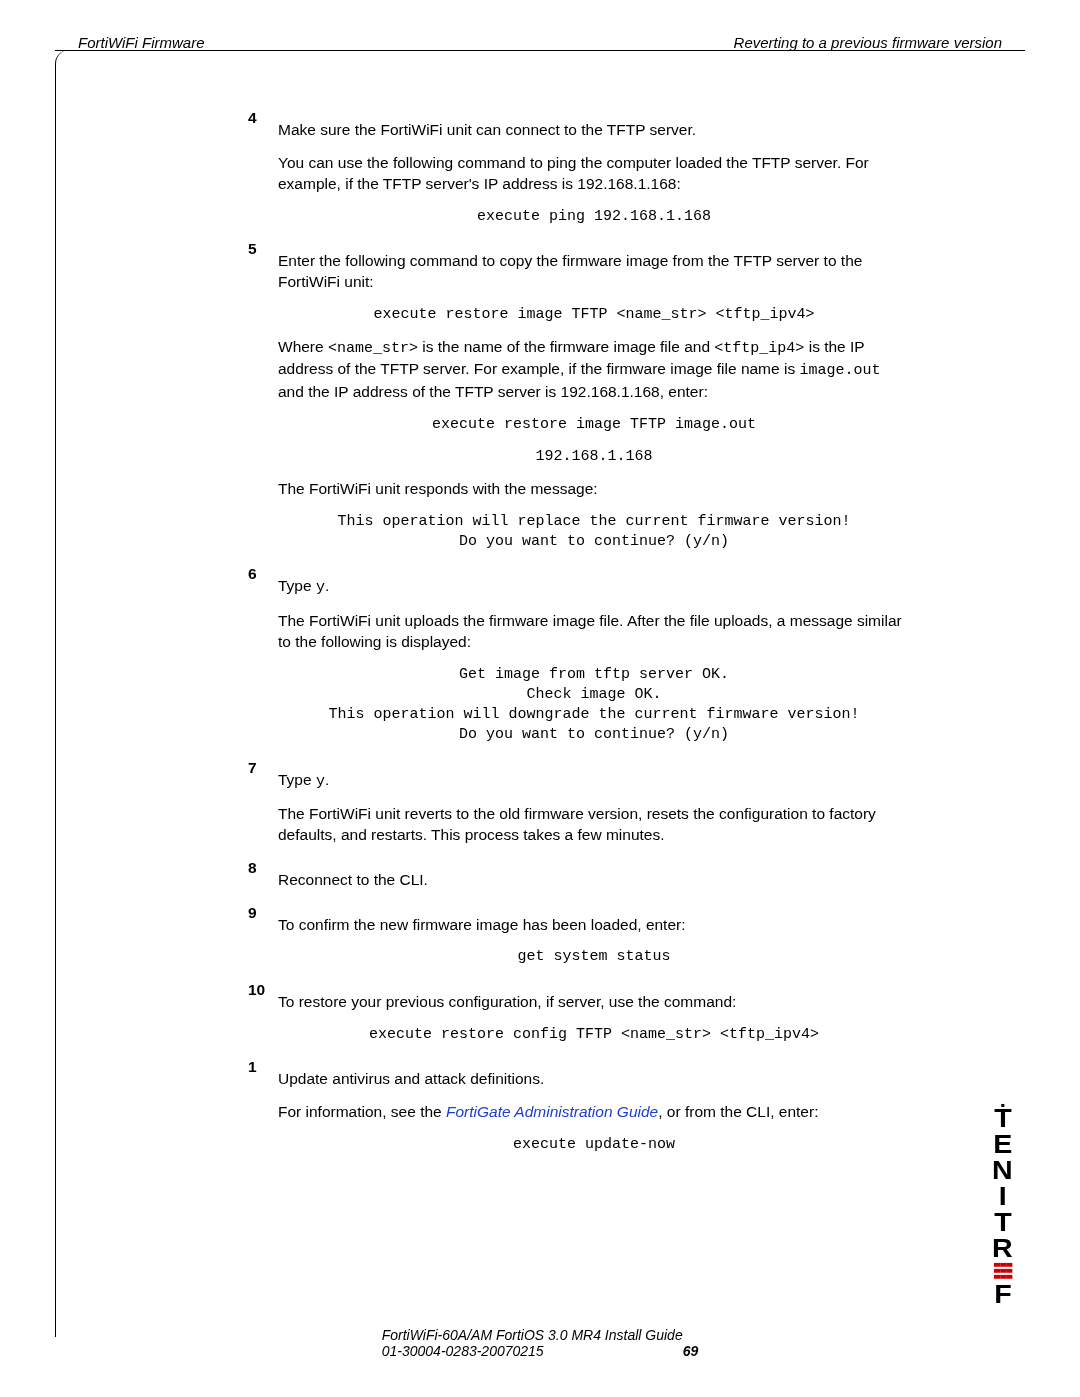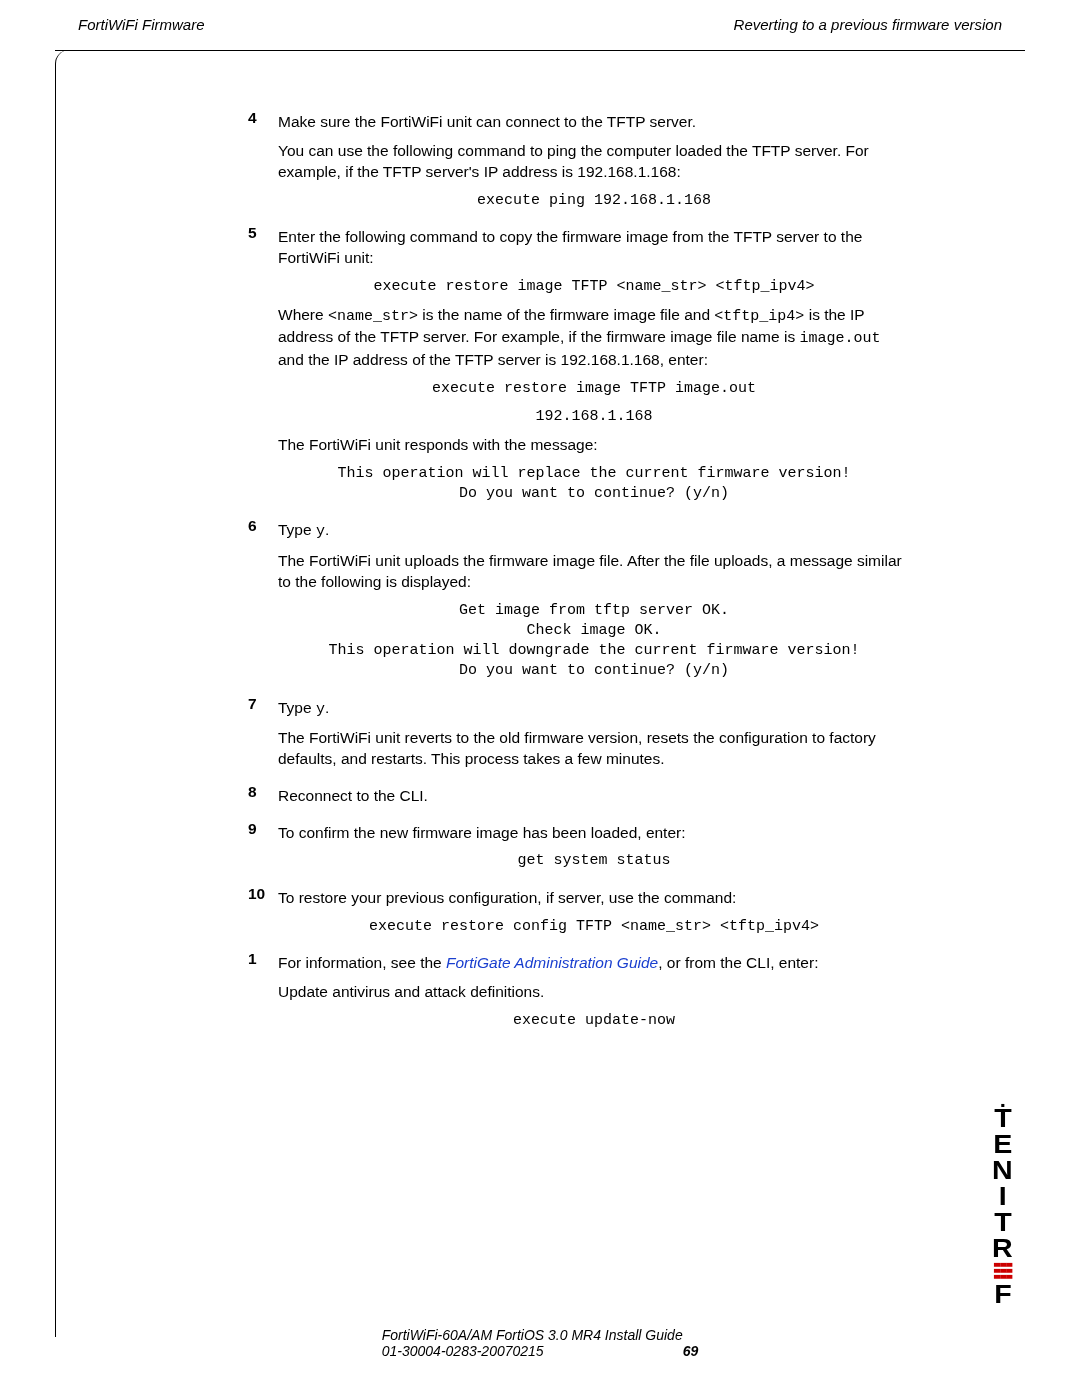--- a/index.html
+++ b/index.html
@@ -20,21 +20,21 @@
   .hdr-line {
     position: absolute;
     left: 55px;
     right: 55px;
     top: 50px;
     border-top: 1px solid #000;
     height: 0;
   }
   .hdr-left, .hdr-right {
     position: absolute;
-    top: 16px;
+    top: 34px;
     font-style: italic;
     font-size: 15px;
   }
   .hdr-left { left: 78px; }
   .hdr-right { right: 78px; text-align: center; }
   .frame-left-curve {
     position: absolute;
     left: 55px;
     top: 50px;
     bottom: 60px;
@@ -60,21 +60,21 @@
     font-weight: bold;
     font-size: 15.5px;
     padding-top: 1px;
   }
   .step-body {
     flex: 1 1 auto;
     font-size: 15.5px;
     line-height: 1.35;
   }
   .para {
-    margin: 4px 0 8px 0;
+    margin: 12px 0 8px 0;
   }
   .mono {
     font-family: "Courier New", Courier, monospace;
     font-size: 15px;
     white-space: pre;
     line-height: 1.35;
     text-align: center;
   }
   .mono-inline {
     font-family: "Courier New", Courier, monospace;
@@ -199,22 +199,22 @@
       <div class="step">
         <div class="step-num">10</div>
         <div class="step-body">
           <div class="para">To restore your previous configuration, if server, use the command:</div>
           <div class="mono para">execute restore config TFTP &lt;name_str&gt; &lt;tftp_ipv4&gt;</div>
         </div>
       </div>
       <div class="step">
         <div class="step-num">1</div>
         <div class="step-body">
+          <div class="para">Update antivirus and attack definitions.</div>
           <div class="para"><span>For information, see the </span><a class="link" href="#">FortiGate Administration Guide</a><span>, or from the CLI, enter:</span></div>
-          <div class="para">Update antivirus and attack definitions.</div>
           <div class="mono para">execute update-now</div>
         </div>
       </div>
     </div>
 
   <div class="brand" id="brand">
       <span class="bchar" style="font-size: 20px; line-height: 10px;">.</span>
       <span class="bchar">T</span>
       <span class="bchar">E</span>
       <span class="bchar">N</span>

